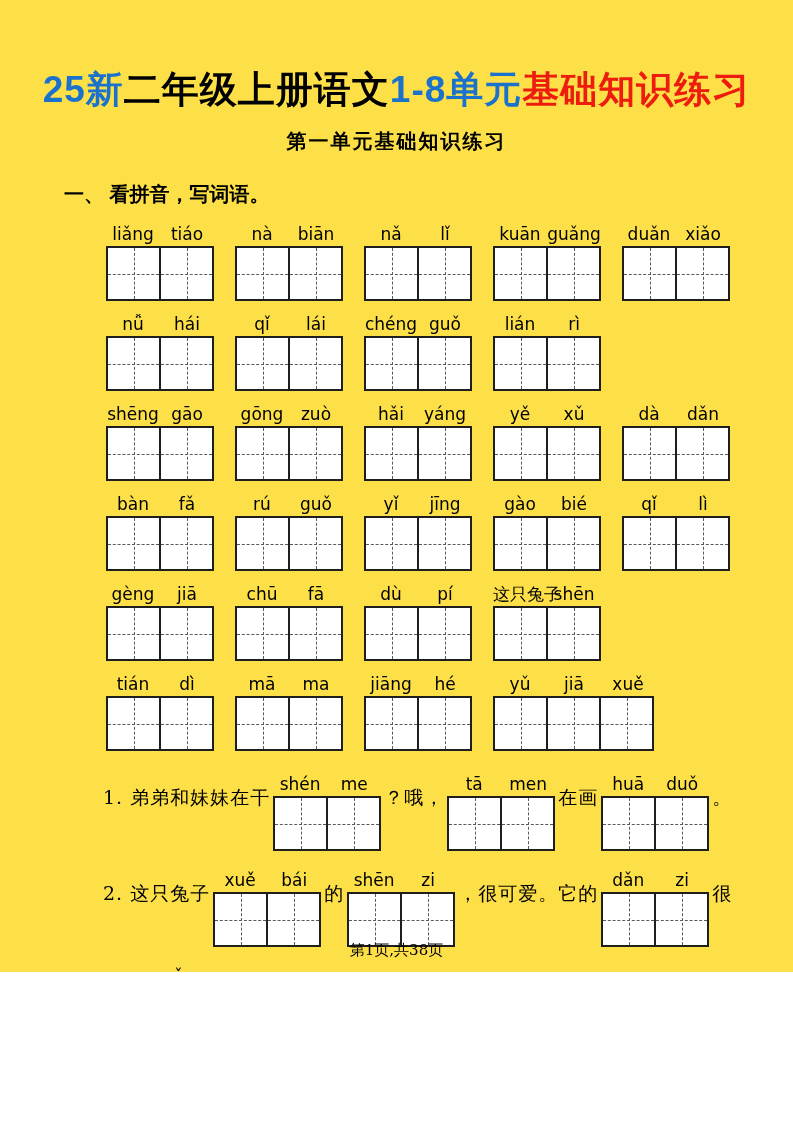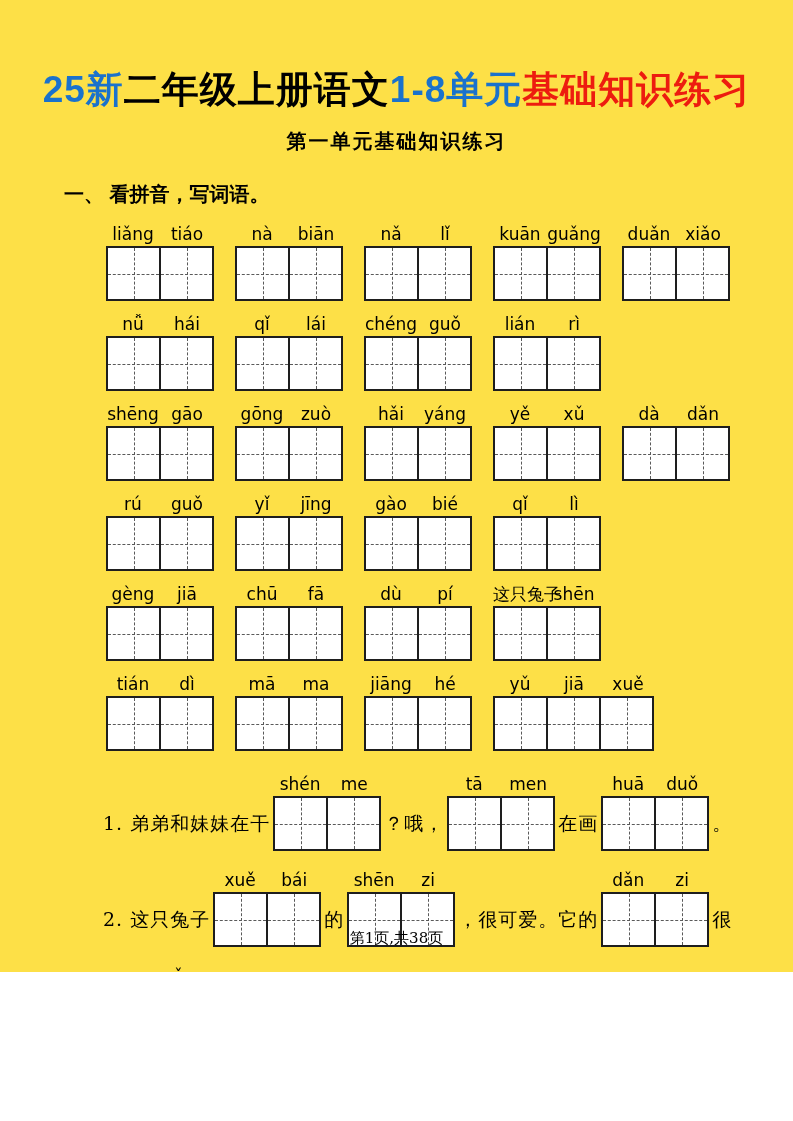--- a/index.html
+++ b/index.html
@@ -33,29 +33,29 @@
     content:""; position:absolute; left:50%; top:0; bottom:0;
     border-left:1px dashed #5a5a5a;
   }
   .cell::after {
     content:""; position:absolute; top:50%; left:0; right:0;
     border-top:1px dashed #5a5a5a;
   }
 
   .sentences { margin:19px 0 0 100px; display:flex; flex-direction:column; row-gap:15px; }
   .sentence { display:flex; align-items:flex-start; }
-  .seg { display:flex; flex-direction:column; padding:0 3px; }
+  .seg { display:flex; flex-direction:row; padding:0 3px; }
   .ph { height:26px; }
   .txt {
     height:55px; display:flex; align-items:center; font-size:19px;
     font-family:"DejaVu Serif","Liberation Serif",serif; white-space:pre;
     letter-spacing:1px;
   }
   .footer {
-    position:absolute; left:0; right:0; bottom:24px; text-align:center;
+    position:absolute; left:0; right:0; bottom:12px; text-align:center;
     font-size:15px; font-family:"DejaVu Serif","Liberation Serif",serif;
   }
 </style>
 </head>
 <body>
 
 <div class="page">
   <h1 class="title" id="title-line"><span class="title-part" style="color: rgb(26, 114, 204);">25新</span><span class="title-part" style="color: rgb(0, 0, 0);">二年级上册语文</span><span class="title-part" style="color: rgb(26, 114, 204);">1-8单元</span><span class="title-part" style="color: rgb(237, 28, 15);">基础知识练习</span></h1>
   <h2 class="subtitle">第一单元基础知识练习</h2>
   <div class="heading">一、 看拼音，写词语。</div>
@@ -202,20 +202,30 @@
           </div>
           <div class="box">
             <div class="cell"></div>
             <div class="cell"></div>
           </div>
         </div>
       </div>
       <div class="word-row">
         <div class="group">
           <div class="pinyin-row">
+            <span class="pys">bàn</span>
+            <span class="pys">fǎ</span>
+          </div>
+          <div class="box">
+            <div class="cell"></div>
+            <div class="cell"></div>
+          </div>
+        </div>
+        <div class="group">
+          <div class="pinyin-row">
             <span class="pys">rú</span>
             <span class="pys">guǒ</span>
           </div>
           <div class="box">
             <div class="cell"></div>
             <div class="cell"></div>
           </div>
         </div>
         <div class="group">
           <div class="pinyin-row">

